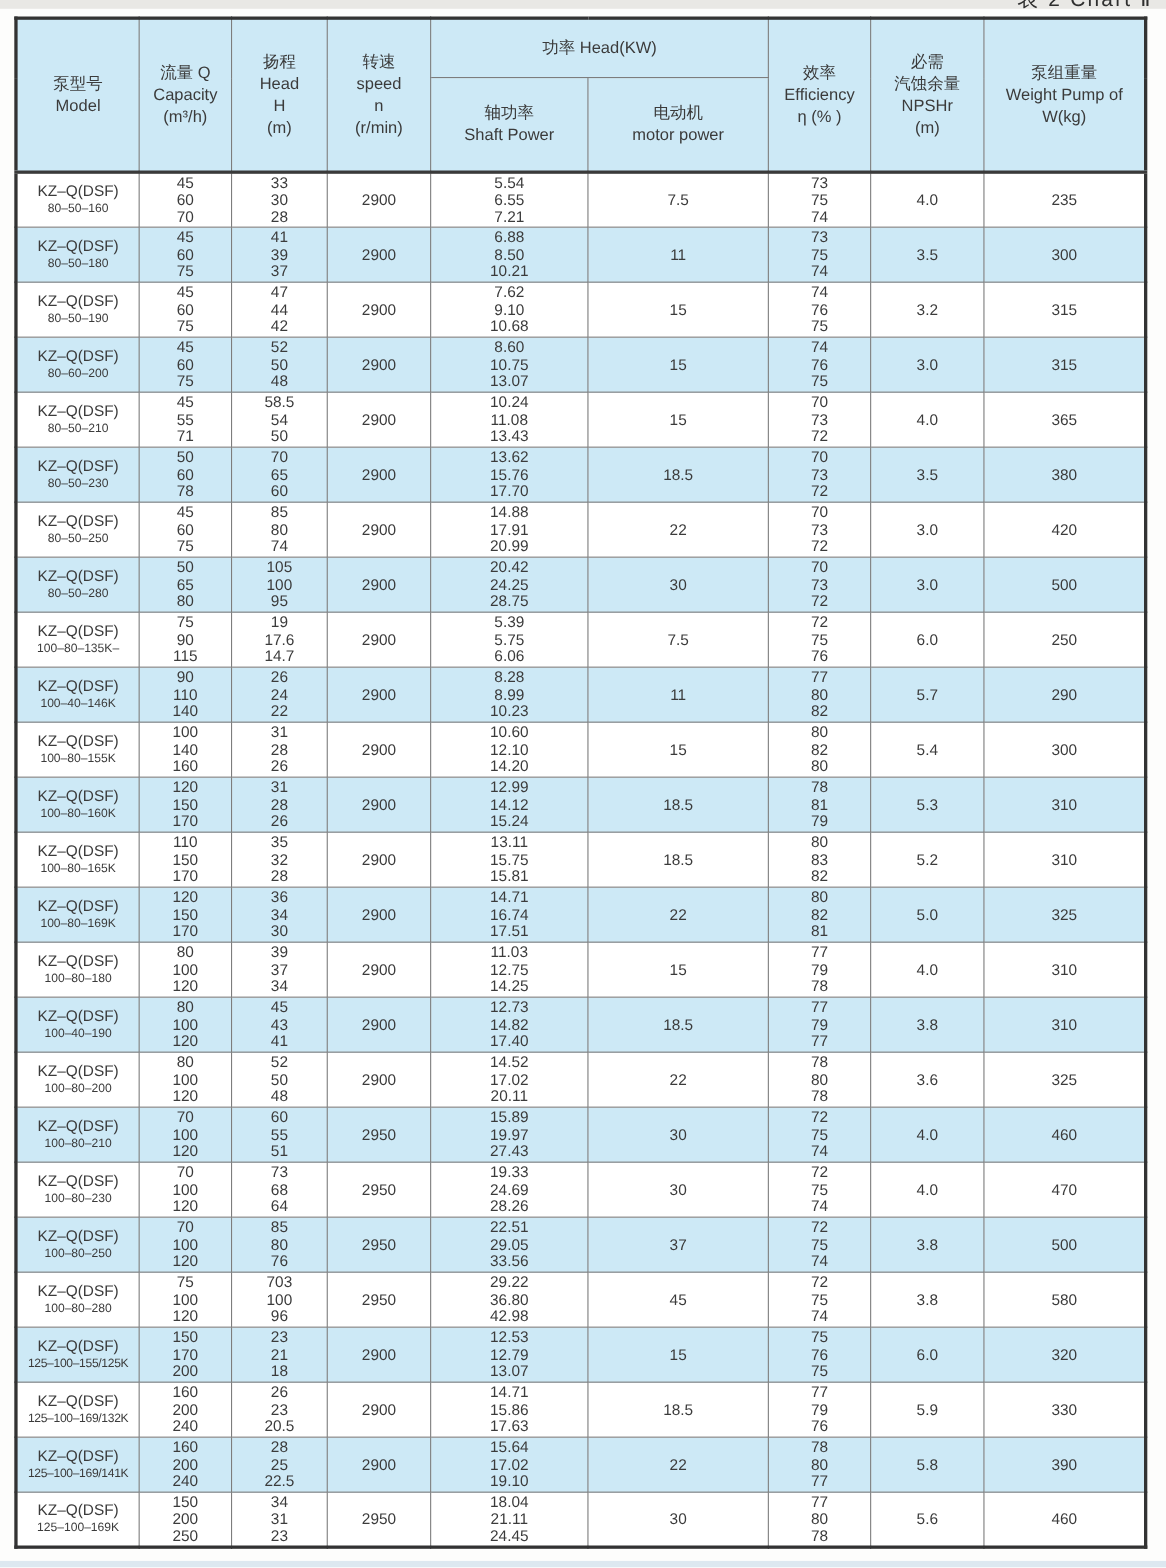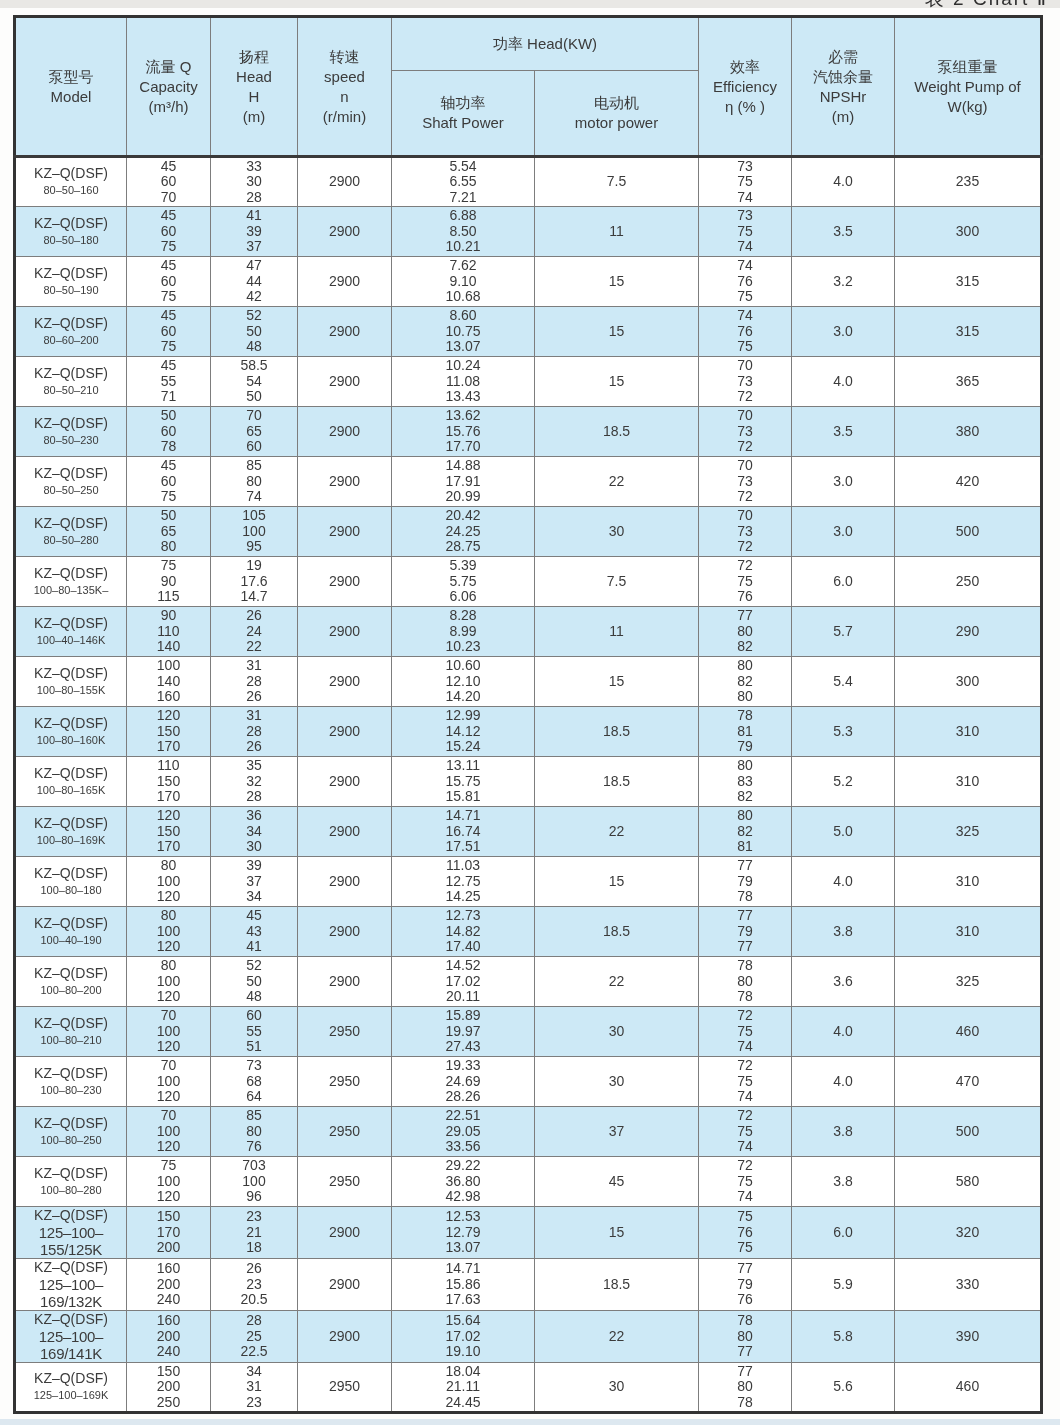--- a/index.html
+++ b/index.html
@@ -13,21 +13,21 @@
   thead th{background:#cde9f6;font-weight:normal;font-size:15px;line-height:20px;}
   thead tr.h1 th{height:52px;}
   thead tr.h2 th{height:84px;}
   thead{border-bottom:3px solid #3a3a3a;}
   tbody tr{height:50px;border-radius:16px;}
   tbody tr.shaded td{background:#cde9f6;}
   td.num{font-size:14px;line-height:15.5px;}
   td.model{text-align:left;padding-left:11px;}
   td.model .m1{font-size:14px;line-height:17px;}
   td.model .m2{font-size:11px;line-height:17px;}
-  td.model .m2.small{font-size:15px;letter-spacing:-0.3px;}
+  td.model .m2.small{font-size:11px;letter-spacing:-0.3px;}
   .lines{white-space:pre-line;}
   col.c-model{width:112px;} col.c-q{width:84px;} col.c-h{width:87px;} col.c-n{width:94px;}
   col.c-shaft{width:143px;} col.c-motor{width:164px;} col.c-eff{width:93px;}
   col.c-npsh{width:103px;} col.c-w{width:147px;}
 </style>
 </head>
 <body>
 
 <div class="page">
   <div class="top-strip"></div>

